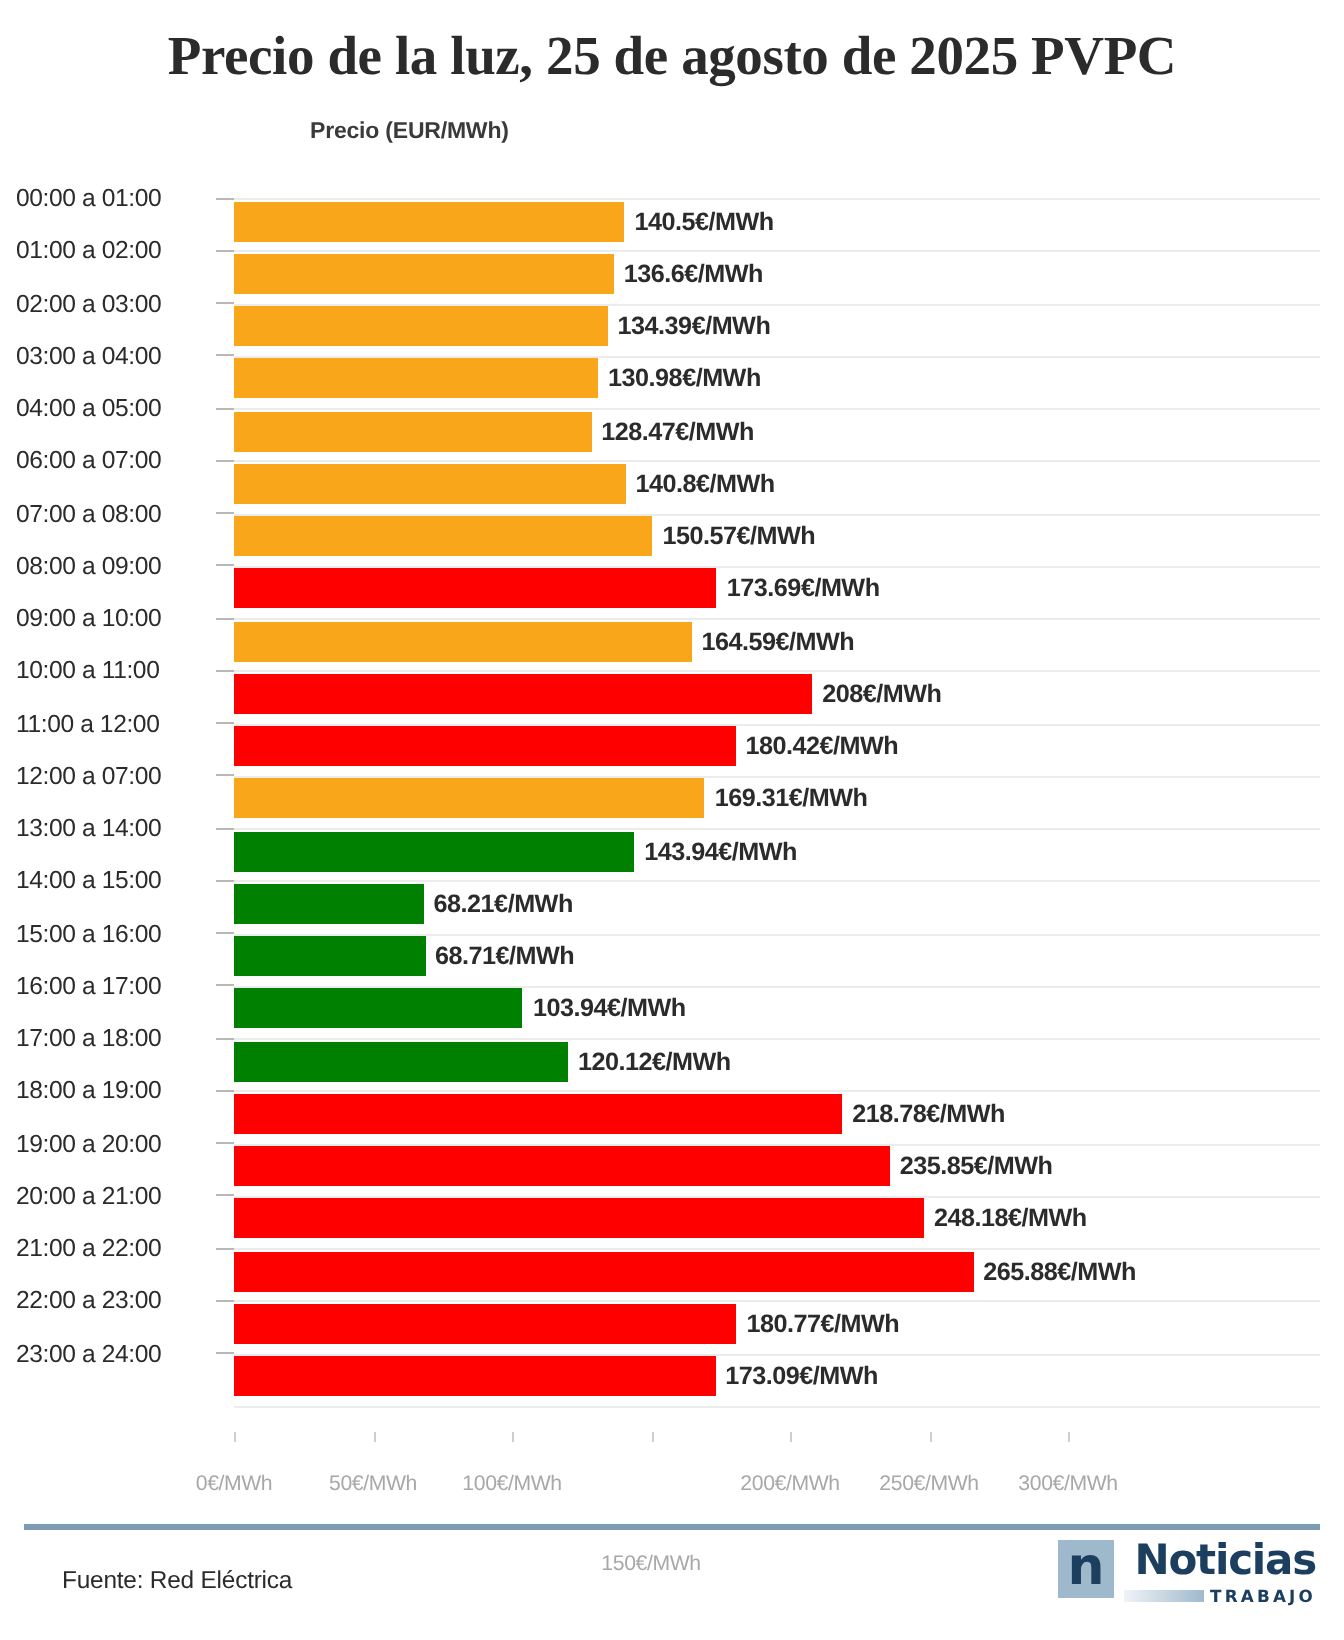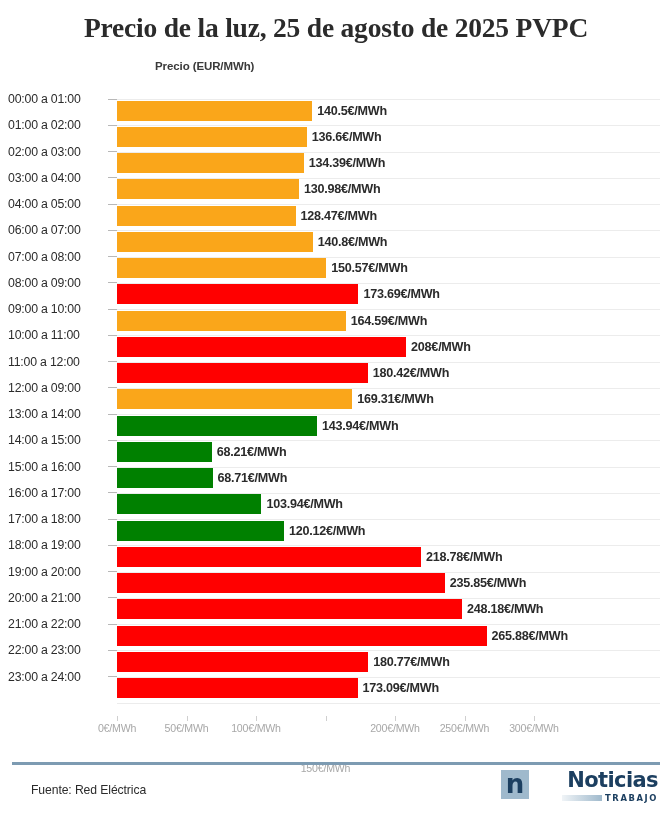--- a/index.html
+++ b/index.html
@@ -123,21 +123,21 @@
   }
   .xtick-mark {
     position: absolute;
     top: 0;
     width: 1px;
     height: 5px;
     background: #cfcfcf;
   }
   .xtick-label {
     position: absolute;
-    top: 6px;
+    top: 20px;
     font-size: 10.6px;
     color: #a8a8a8;
     transform: translateX(-50%);
     white-space: nowrap;
     letter-spacing: -0.2px;
   }
 
   
   #footer-rule {
     position: absolute;
@@ -178,21 +178,20 @@
     color: #1c3f60;
     font-family: "DejaVu Sans", sans-serif;
     font-weight: bold;
     font-size: 26px;
     line-height: 1;
   }
   #logo-text-block {
     display: flex;
     flex-direction: column;
     align-items: flex-end;
-    margin-left: 28px;
   }
   #logo-wordmark {
     font-family: "DejaVu Sans", sans-serif;
     font-weight: bold;
     font-size: 21px;
     line-height: 21px;
     color: #1c3f60;
     letter-spacing: -0.6px;
   }
   #logo-sub-row {
@@ -331,21 +330,21 @@
       </div>
       <div class="bar-row">
         <span class="cat-label">11:00 a 12:00</span>
         <span class="tick-stub"></span>
         <div class="bar-wrap">
           <div class="bar" style="width: 250.784px; background: rgb(255, 0, 0);"></div>
           <span class="bar-value">180.42€/MWh</span>
         </div>
       </div>
       <div class="bar-row">
-        <span class="cat-label">12:00 a 09:00</span>
+        <span class="cat-label">12:00 a 07:00</span>
         <span class="tick-stub"></span>
         <div class="bar-wrap">
           <div class="bar" style="width: 235.341px; background: rgb(250, 166, 26);"></div>
           <span class="bar-value">169.31€/MWh</span>
         </div>
       </div>
       <div class="bar-row">
         <span class="cat-label">13:00 a 14:00</span>
         <span class="tick-stub"></span>
         <div class="bar-wrap">

